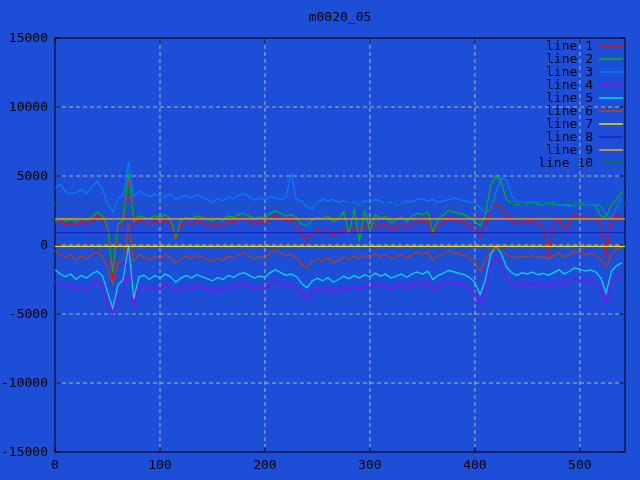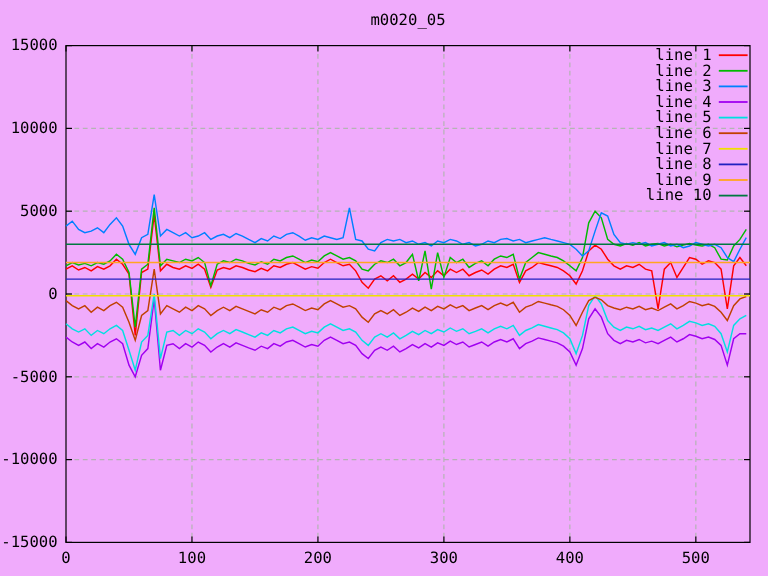--- a/index.html
+++ b/index.html
@@ -1,16 +1,16 @@
 <!DOCTYPE html>
 <html><head>
 <meta charset="utf-8">
 <style>
   html,body{margin:0;padding:0;background:#ffffff;}
-  .screen{position:relative;width:640px;height:480px;background:#f0abfc;overflow:hidden;}
+  .screen{position:relative;width:640px;height:480px;background:#1d4ed8;overflow:hidden;}
   svg text{font-family:"DejaVu Sans Mono","Liberation Mono",monospace;font-size:13px;fill:#000000;}
 </style>
 </head>
 <body>
 
 <div class="screen">
   <svg id="plot" width="640" height="480" viewBox="0 0 640 480">
     <text x="340" y="21" text-anchor="middle">m0020_05</text>
   <line x1="55" y1="383" x2="625" y2="383" stroke="#b4b4b4" stroke-dasharray="4 3"></line>
       <line x1="55" y1="314" x2="625" y2="314" stroke="#b4b4b4" stroke-dasharray="4 3"></line>

